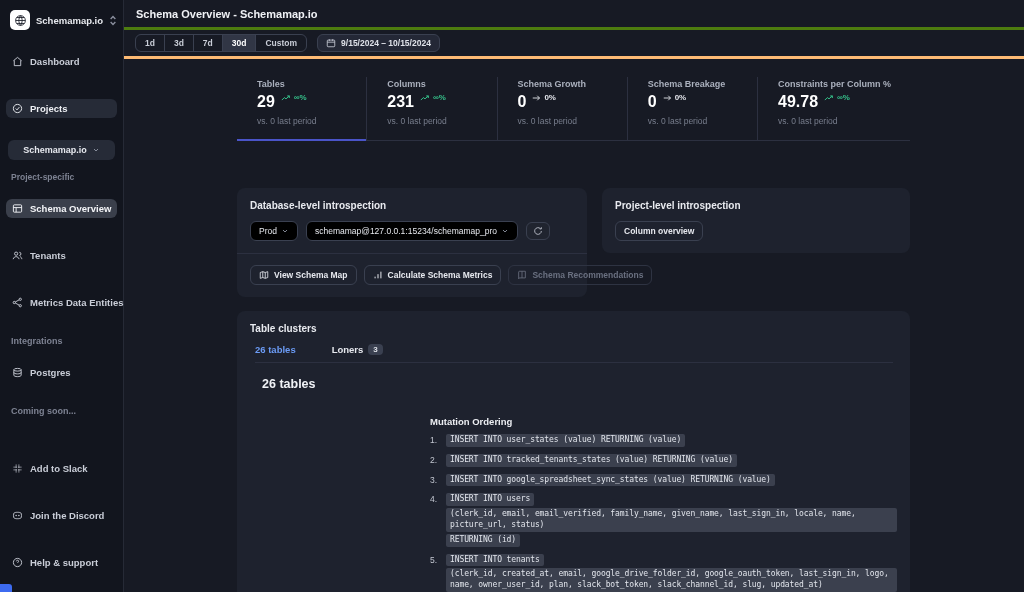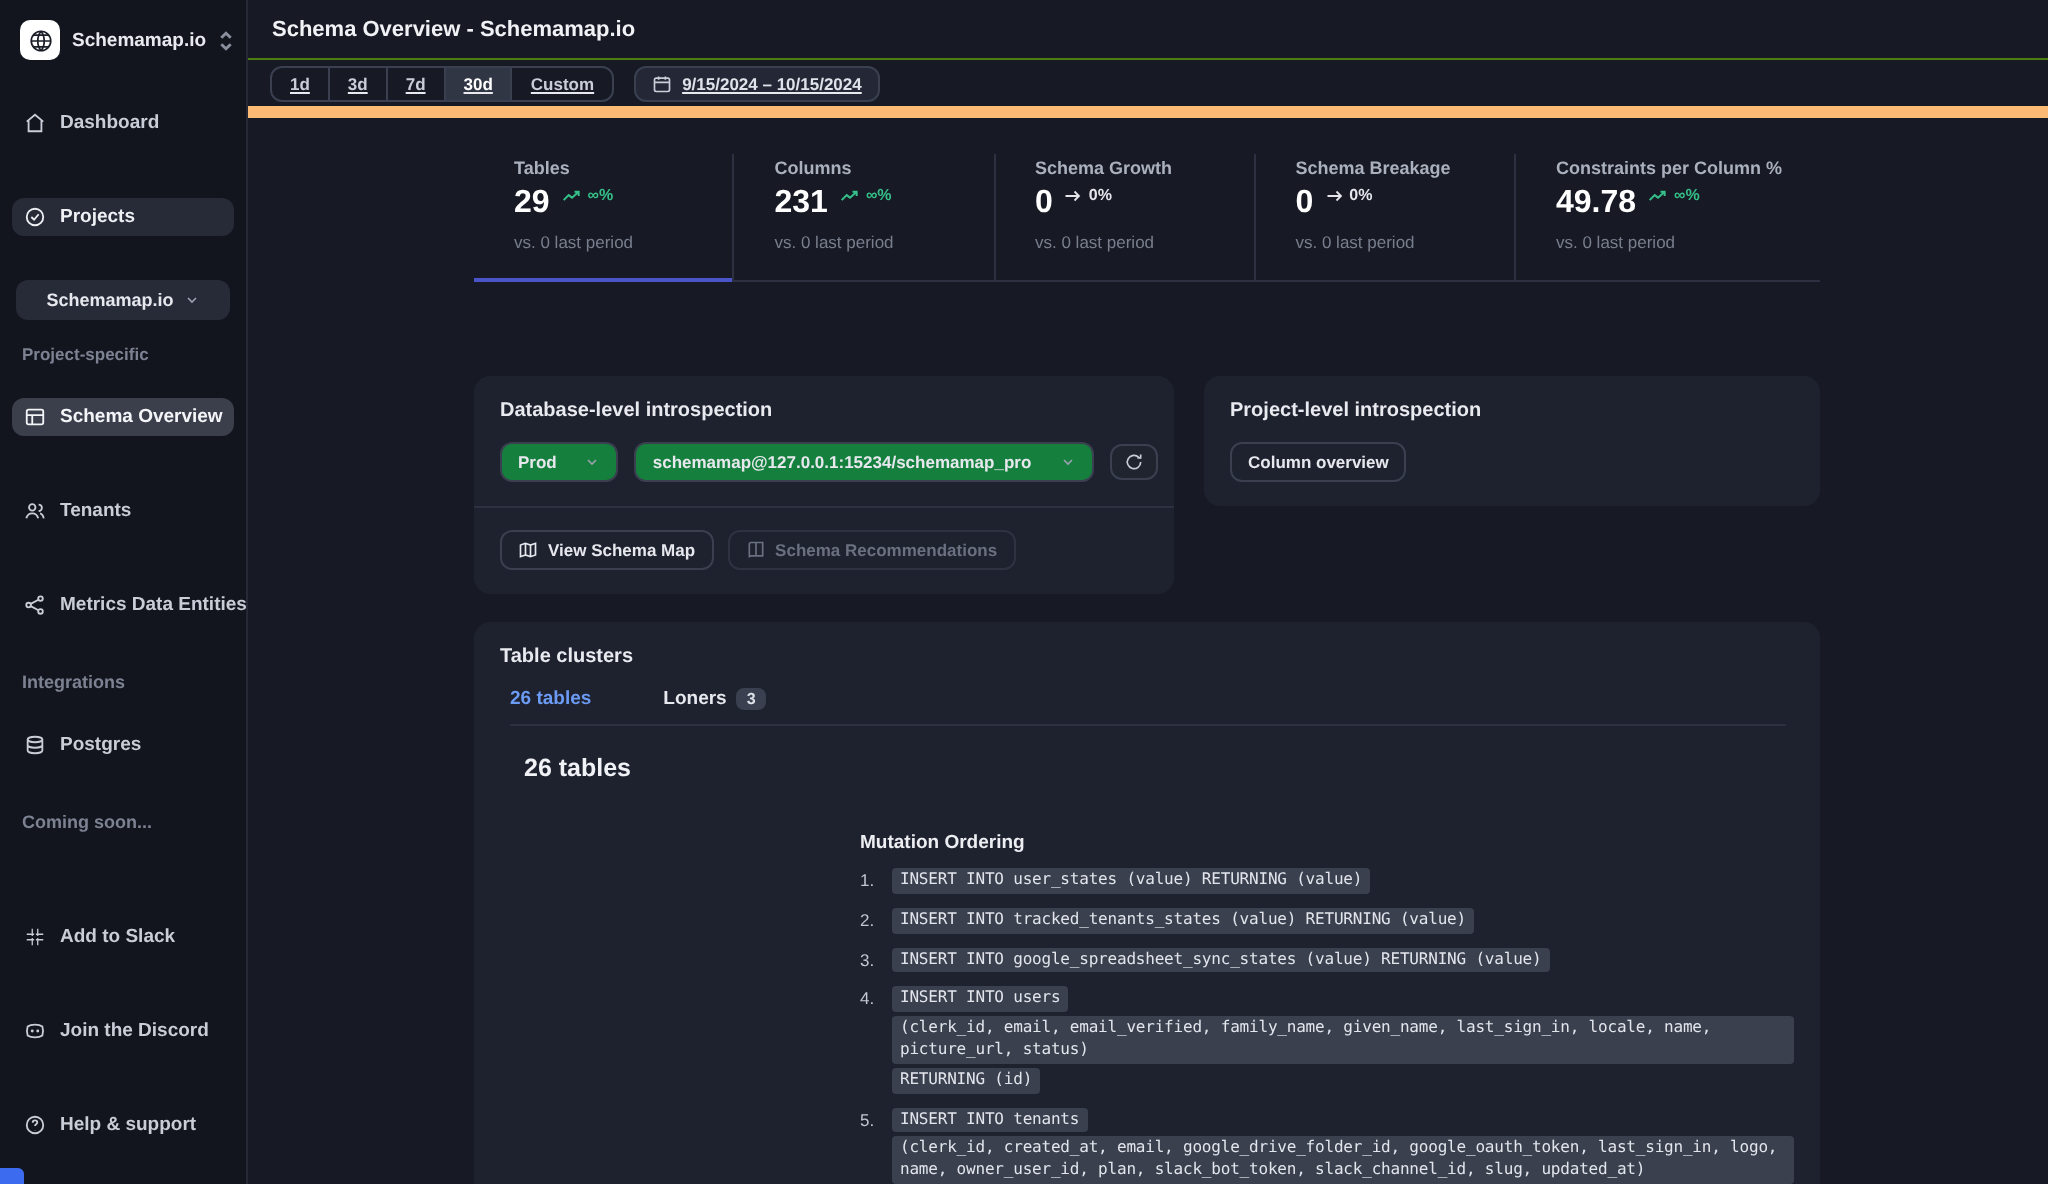--- a/index.html
+++ b/index.html
@@ -49,26 +49,26 @@
     background:#21a267; color:#fff; font-weight:bold; font-size:9px;
     border:none; border-radius:6px; padding:5px 10px; cursor:pointer;
     font-family:"Liberation Sans", sans-serif;
   }
   .chat-peek { position:absolute; left:0; bottom:0; width:12px; height:8px; background:#3d6bf0; border-top-right-radius:3px; cursor:pointer; }
 
   
   .main { flex:1; display:flex; flex-direction:column; height:592px; overflow:hidden; }
   .titlebar {
     height:30px; min-height:30px; display:flex; align-items:center;
-    padding:0 12px; border-bottom:1px solid #4d7c0f;
+    padding:0 12px; border-bottom:3px solid #4d7c0f;
     font-size:11px; font-weight:bold; color:#f0f2f6;
   }
   .filterbar {
     height:29px; min-height:29px; display:flex; align-items:center; gap:10px;
-    padding:0 11px; border-bottom:6px solid #fdba74;text-decoration:underline;
+    padding:0 11px; border-bottom:3px solid #fdba74;
   }
   .seg-group { display:flex; border:1px solid #3a4050; border-radius:6px; overflow:hidden; }
   .seg-btn {
     background:transparent; color:#c9cdd7; border:none; border-left:1px solid #3a4050;
     font-size:8.5px; font-weight:bold; padding:3px 9px; cursor:pointer;
     font-family:"Liberation Sans", sans-serif;
   }
   .seg-btn:first-child { border-left:none; }
   .seg-btn.active { background:#313645; color:#ffffff; }
   .date-chip {
@@ -93,23 +93,23 @@
   .active-bar { position:absolute; left:0; right:0; bottom:-1px; height:2px; background:#4a54c8; }
 
   
   .cards-row { display:flex; gap:15px; margin-top:47px; align-items:flex-start; }
   .card { background:#1e222e; border-radius:8px; padding:12px 13px; }
   .card-title { font-size:10px; font-weight:bold; color:#e8eaef; margin-bottom:10px; }
   .db-card { width:350px; }
   .proj-card { width:308px; }
   .select-row { display:flex; align-items:center; gap:8px; }
   .sel {
-    display:flex; align-items:center; gap:14px;
-    background:#15803d; border:1px solid #3a4050; border-radius:6px;
-    padding:4px 8px; font-size:8.5px; font-weight:bold; color:#e6e8ee; cursor:pointer; white-space:nowrap;
+    display:flex; align-items:center; gap:4px;
+    background:#000000; border:1px solid #3a4050; border-radius:6px;
+    padding:4px 8px; font-size:8.5px; font-weight:normal; color:#e6e8ee; cursor:pointer; white-space:nowrap;
   }
   .icon-btn {
     background:#20242f; border:1px solid #3a4050; border-radius:6px;
     padding:3px 6px; color:#c9cdd7; cursor:pointer; display:flex; align-items:center;
   }
   .card-div { border-top:1px solid #2c3040; margin:12px -13px 11px -13px; }
   .btn-row { display:flex; gap:7px; }
   .ghost-btn {
     display:flex; align-items:center; gap:5px;
     background:transparent; border:1px solid #3a4050; border-radius:6px;
@@ -364,20 +364,26 @@
           </div>
         </div>
         <div class="card-div"></div>
         <div class="btn-row">
           <button class="ghost-btn">
             <svg width="10" height="10" viewBox="0 0 24 24" fill="none" stroke="currentColor" stroke-width="2">
                 <path d="M9 4L3 6v14l6-2 6 2 6-2V4l-6 2-6-2zM9 4v14M15 6v14"></path>
               </svg>
             <span>View Schema Map</span>
           </button>
+          <button class="ghost-btn">
+            <svg width="10" height="10" viewBox="0 0 24 24" fill="none" stroke="currentColor" stroke-width="2.4">
+                <path d="M5 20v-4M12 20V10M19 20V4"></path>
+              </svg>
+            <span>Calculate Schema Metrics</span>
+          </button>
           <button class="ghost-btn disabled">
             <svg width="10" height="10" viewBox="0 0 24 24" fill="none" stroke="currentColor" stroke-width="2">
                 <path d="M4 5a2 2 0 012-2h14v16H6a2 2 0 00-2 2V5zM12 3v16"></path>
               </svg>
             <span>Schema Recommendations</span>
           </button>
         </div>
       </div>
 
       <div class="card proj-card">

